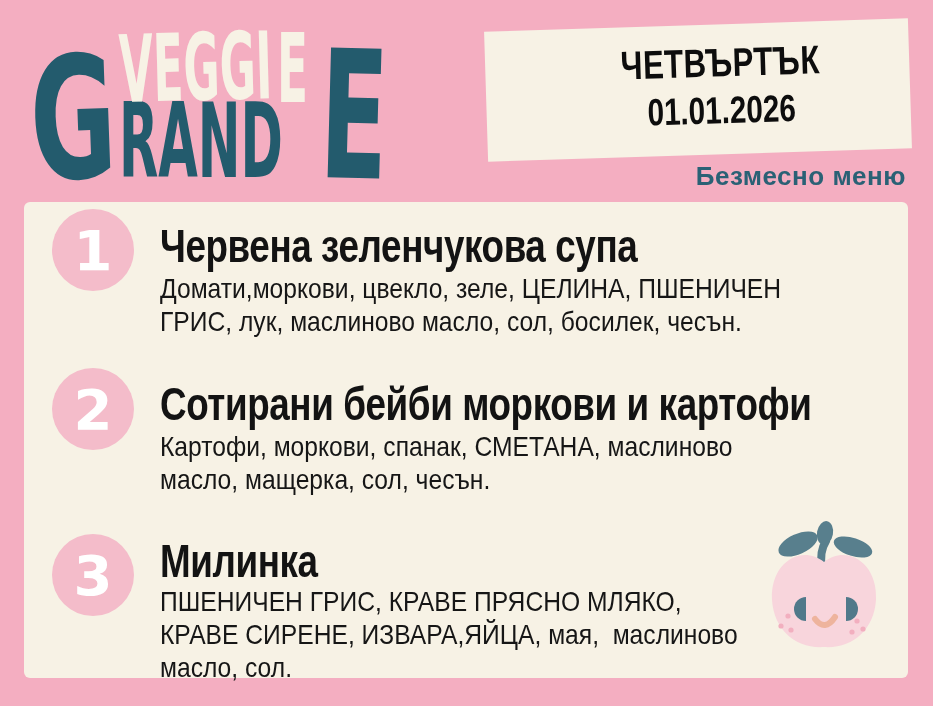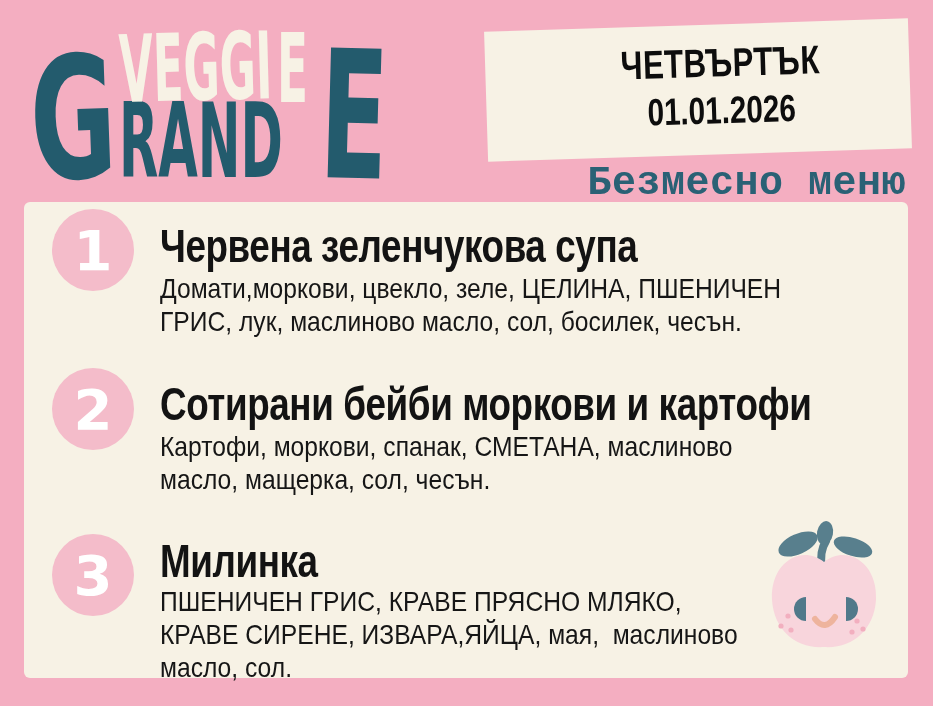--- a/index.html
+++ b/index.html
@@ -23,21 +23,21 @@
     font-size:40px; font-weight:800; color:#0d0d0d;
     transform:scaleX(0.78); letter-spacing:0.5px; line-height:1.1;
   }
   .date-date {
     font-size:38px; font-weight:800; color:#0d0d0d;
     transform:scaleX(0.78); margin-top:6px; line-height:1.1;
   }
   
   .subtitle {
     position:absolute; top:161px; right:27px;
-    font-size:40px; font-weight:bold; color:#2a6175; letter-spacing:0.5px;font-family:Liberation Mono, monospace;
+    font-size:26px; font-weight:bold; color:#2a6175; letter-spacing:0.5px;
   }
   
   .panel {
     position:absolute; left:24px; top:202px; width:884px; height:476px;
     background:#f7f2e5; border-radius:6px;
   }
   
   .num-circle {
     position:absolute; left:52px; width:82px; height:82px; border-radius:50%;
     background:#f4bcca; color:#ffffff;

